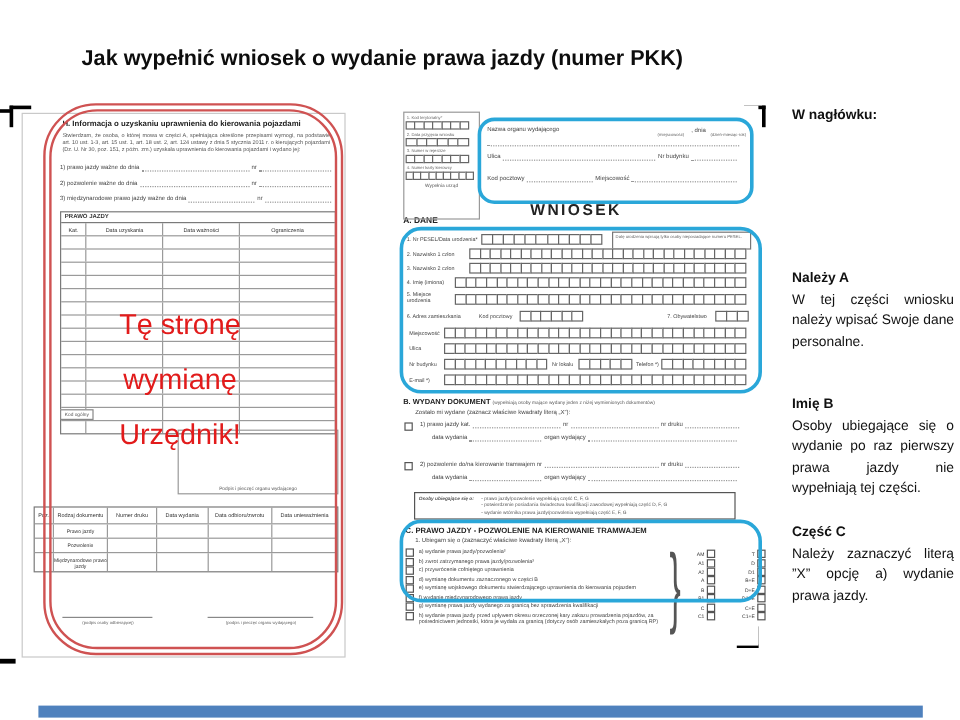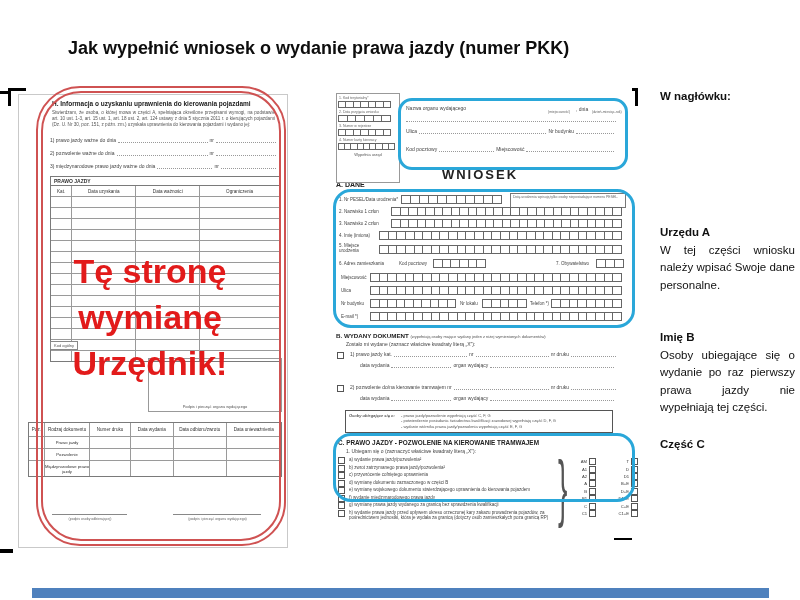--- a/index.html
+++ b/index.html
@@ -13,21 +13,21 @@
   .mark.br{border-right:3px solid #000;border-bottom:3px solid #000;}
   .edge-dash{position:absolute;background:#000;}
   
   .page{position:absolute;background:#fff;}
   .page-left{left:18px;top:94px;width:268px;height:452px;border:1px solid #c9c9c9;}
   
   .red-frame{position:absolute;left:36px;top:86px;width:246px;height:456px;
              border:2px solid #cf5252;border-radius:44px;pointer-events:none;z-index:6;}
   .red-frame::before{content:"";position:absolute;inset:3px;border:2px solid #cf5252;border-radius:40px;}
   .stamp-line{position:absolute;left:30px;width:240px;text-align:center;color:#e21b1b;
-              font-weight:bold;font-size:34px;line-height:38px;z-index:5;letter-spacing:0px;}
+              font-weight:normal;font-size:24px;line-height:38px;z-index:5;letter-spacing:0px;}
   
   .t7b{font-size:6.5px;font-weight:bold;color:#222;}
   .t5{font-size:5px;color:#444;}
   .t45{font-size:4.5px;color:#444;}
   .t4{font-size:4px;color:#555;}
   .t35{font-size:3.5px;color:#666;}
   .legal{font-size:4.6px;color:#555;line-height:1.3;text-align:justify;}
   .flexrow{display:flex;align-items:flex-end;}
   .dots{flex:1;border-bottom:1px dotted #999;margin:0 2px;height:4px;}
   
@@ -741,23 +741,24 @@
         <span class="cb"></span>
       </div>
     <div class="catrow">
         <span class="catlab">C1+E</span>
         <span class="cb"></span>
       </div>
   </div>
 
   <div class="ann-title" style="top:90px;">W nagłówku:</div>
 
-  <div class="ann-title" style="top:226px;">Urzędu A</div>
+  <div class="ann-title" style="top:226px;">Należy A</div>
   <div class="ann-body" style="top:242px;">W tej części wniosku należy wpisać Swoje dane personalne.</div>
 
   <div class="ann-title" style="top:331px;">Imię B</div>
   <div class="ann-body" style="top:347px;">Osoby ubiegające się o wydanie po raz pierwszy prawa jazdy nie wypełniają tej części.</div>
 
   <div class="ann-title" style="top:438px;">Część C</div>
+  <div class="ann-body" style="top:454px;">Należy zaznaczyć literą ”X” opcję a) wydanie prawa jazdy.</div>
 
   <div class="abs" style="left:32px;top:588px;width:737px;height:10px;background:#4f81bd;"></div>
 
 </div>
 
 </body></html>

